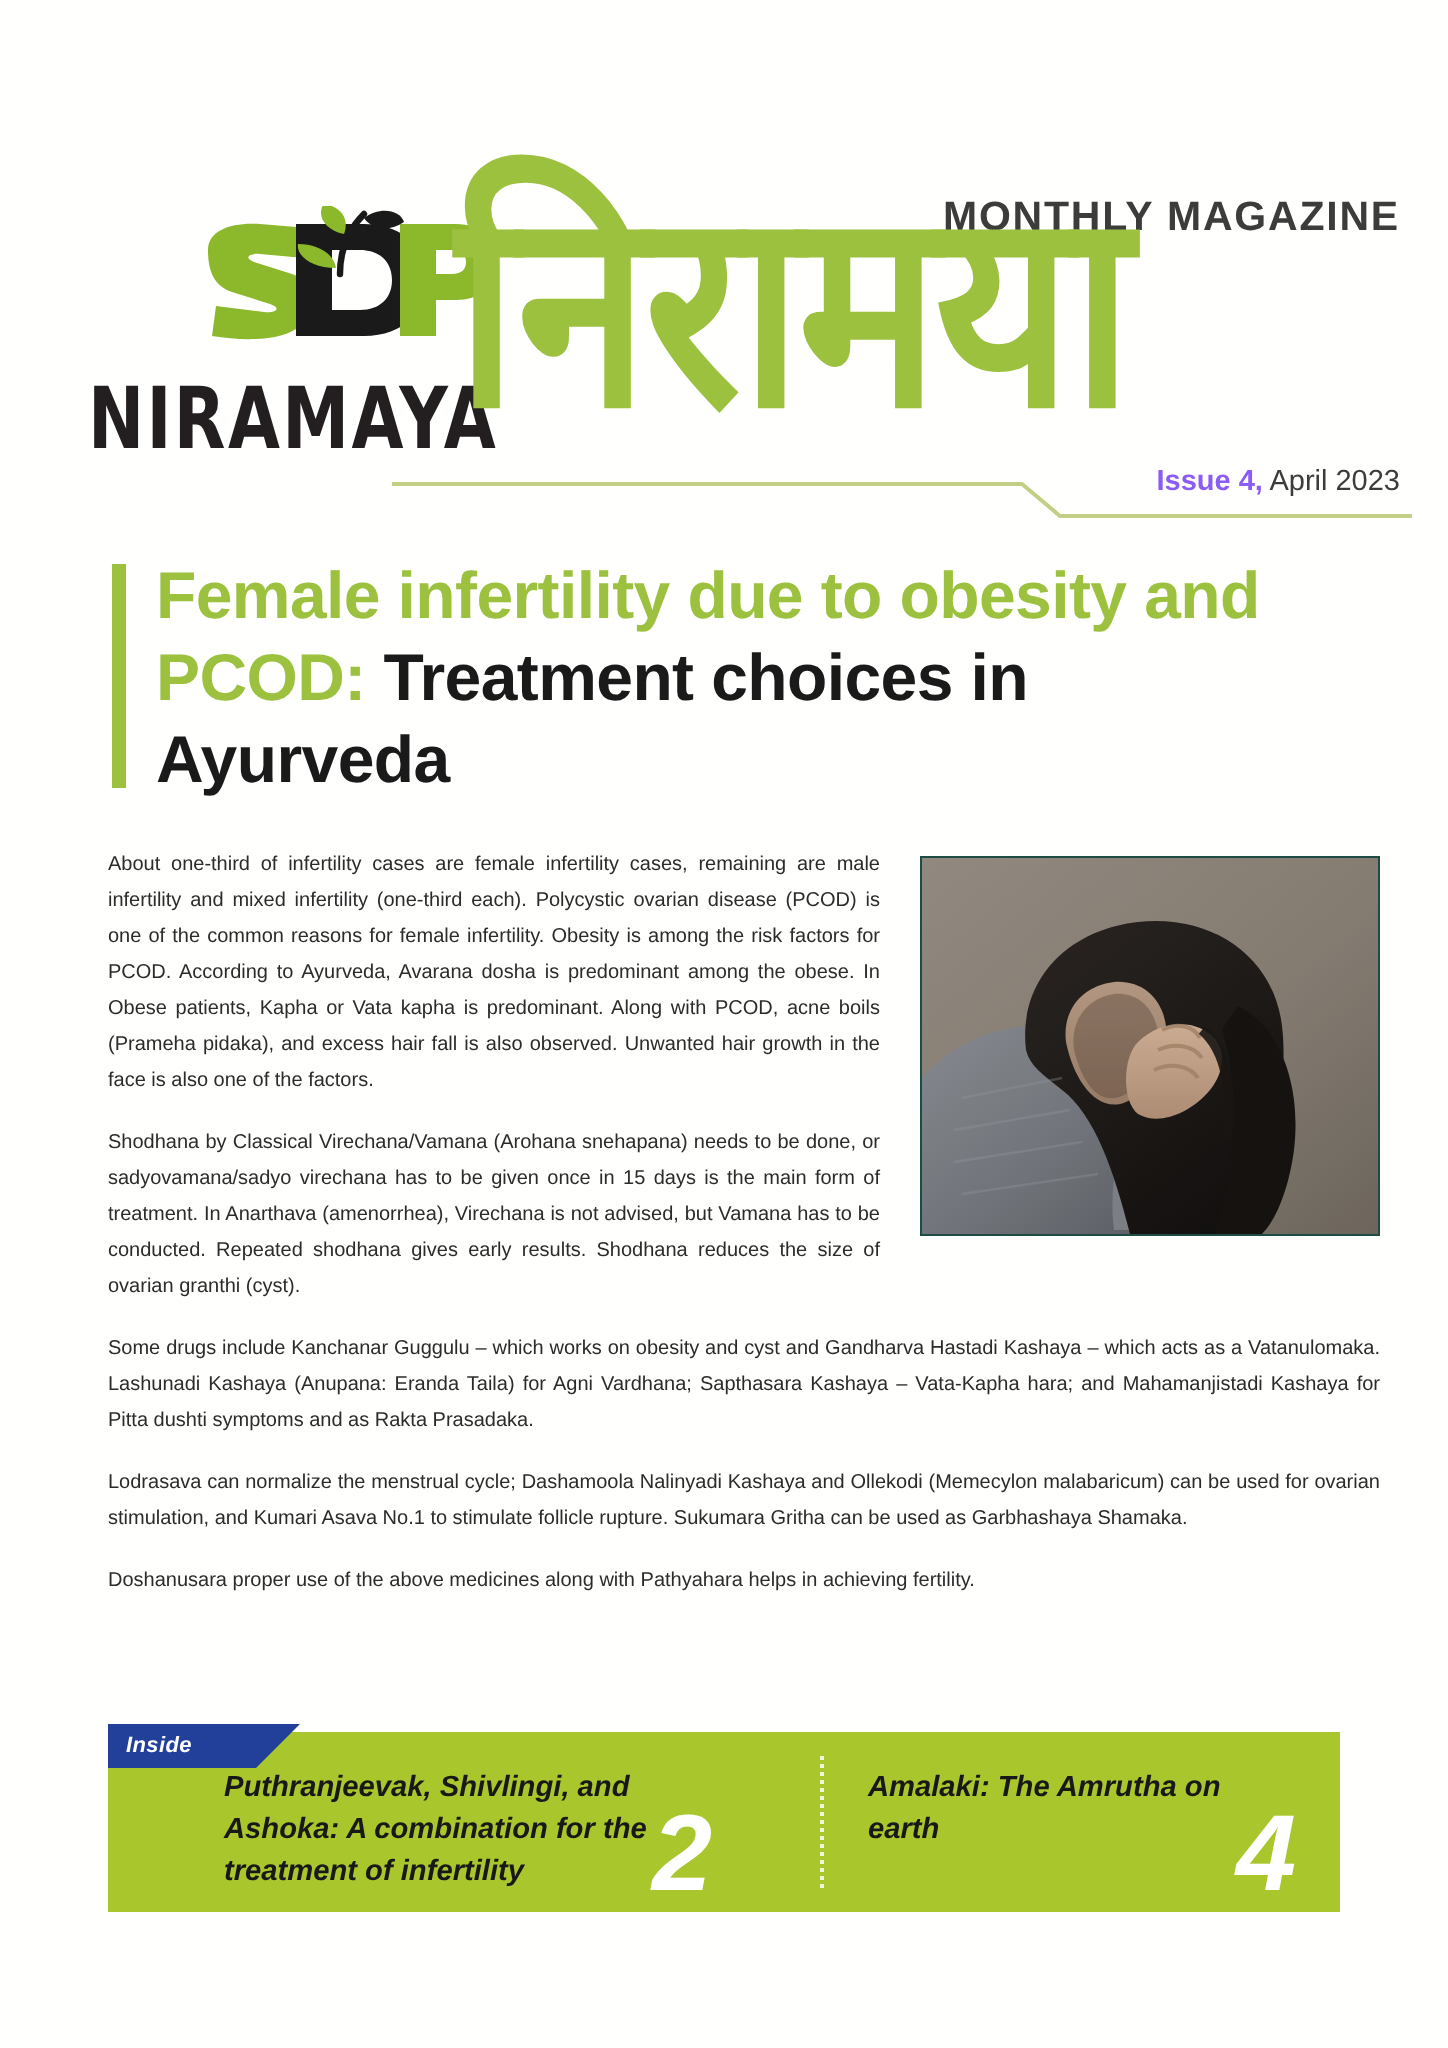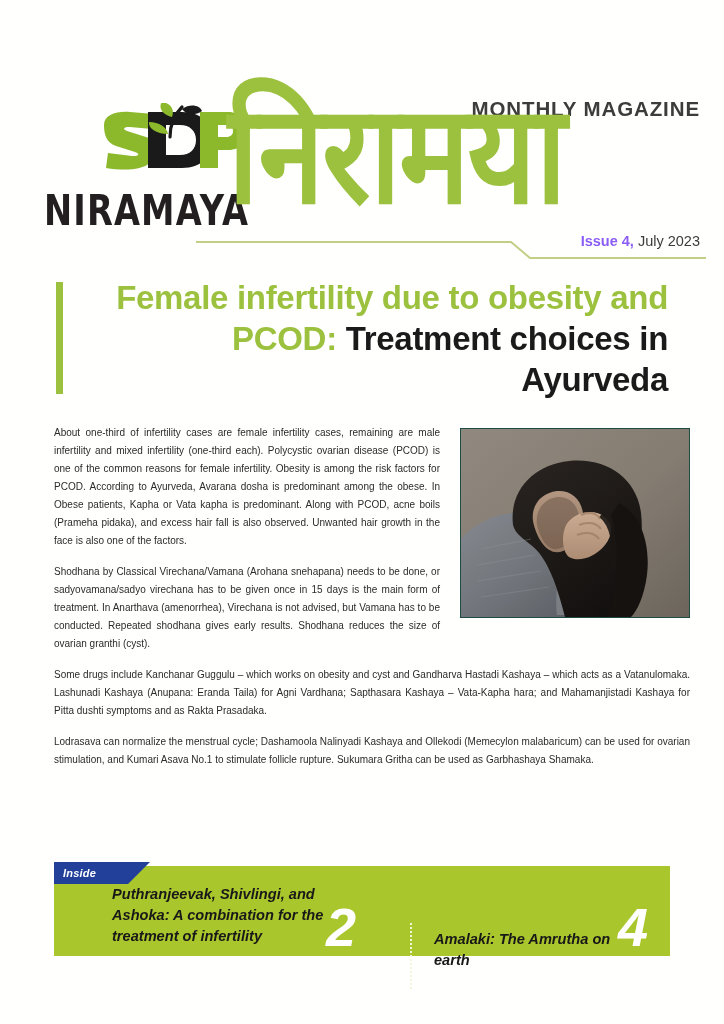--- a/index.html
+++ b/index.html
@@ -118,21 +118,20 @@
     height: 112px;
     background: #9cc13e;
   }
   .headline-text {
     margin-left: 22px;
     font-family: "Liberation Sans", sans-serif;
     font-weight: bold;
     font-size: 33px;
     line-height: 1.24;
     letter-spacing: -0.3px;
-    text-align: right;
   }
   .hl-green { color: #9cc13e; }
   .hl-black { color: #1a1a1a; }
 
   
   .article {
     position: absolute;
     left: 54px;
     top: 424px;
     width: 636px;
@@ -201,21 +200,20 @@
     position: relative;
     box-sizing: border-box;
   }
   .inside-col.first {
     width: 356px;
     padding: 18px 0 0 58px;
   }
   .inside-col.second {
     width: 260px;
     padding: 18px 0 0 24px;
-    margin-top: 45px;
   }
   .dotted-sep {
     position: absolute;
     left: 0px; top: 12px;
     width: 0; height: 66px;
     border-left: 2.5px dotted #f2f7dc;
   }
   .inside-title {
     font-family: "Liberation Sans", sans-serif;
     font-weight: bold;
@@ -275,21 +273,21 @@
     <div class="devanagari">निरामया</div>
 
     <div class="divider-wrap">
       <svg width="724" height="30" viewBox="0 0 724 30" xmlns="http://www.w3.org/2000/svg">
         <path d="M184 6 L499 6 L518 22 L694 22" stroke="#c4cf86" stroke-width="2" fill="none"></path>
       </svg>
     </div>
 
     <div class="issue-line">
       <span class="issue-num">Issue 4,</span>
-      <span>July 2023</span>
+      <span>April 2023</span>
     </div>
   </div>
 
   <div class="headline-block">
     <div class="headline-bar"></div>
     <div class="headline-text">
       <span class="hl-green">Female infertility due to obesity and PCOD:</span>
       <span class="hl-black">Treatment choices in Ayurveda</span>
     </div>
   </div>
@@ -349,20 +347,21 @@
         <path d="M20 120 L70 110 M16 136 L74 126 M16 152 L80 142 M20 168 L88 158" stroke="#9aa0a6" stroke-width="1.2" opacity="0.35" fill="none"></path>
 
         <rect width="228" height="188" fill="#000" opacity="0.06"></rect>
       </svg>
     </div>
 
     <p>About one-third of infertility cases are female infertility cases, remaining are male infertility and mixed infertility (one-third each). Polycystic ovarian disease (PCOD) is one of the common reasons for female infertility. Obesity is among the risk factors for PCOD. According to Ayurveda, Avarana dosha is predominant among the obese. In Obese patients, Kapha or Vata kapha is predominant. Along with PCOD, acne boils (Prameha pidaka), and excess hair fall is also observed. Unwanted hair growth in the face is also one of the factors.</p>
     <p>Shodhana by Classical Virechana/Vamana (Arohana snehapana) needs to be done, or sadyovamana/sadyo virechana has to be given once in 15 days is the main form of treatment. In Anarthava (amenorrhea), Virechana is not advised, but Vamana has to be conducted. Repeated shodhana gives early results. Shodhana reduces the size of ovarian granthi (cyst).</p>
     <p>Some drugs include Kanchanar Guggulu – which works on obesity and cyst and Gandharva Hastadi Kashaya – which acts as a Vatanulomaka. Lashunadi Kashaya (Anupana: Eranda Taila) for Agni Vardhana; Sapthasara Kashaya – Vata-Kapha hara; and Mahamanjistadi Kashaya for Pitta dushti symptoms and as Rakta Prasadaka.</p>
     <p>Lodrasava can normalize the menstrual cycle; Dashamoola Nalinyadi Kashaya and Ollekodi (Memecylon malabaricum) can be used for ovarian stimulation, and Kumari Asava No.1 to stimulate follicle rupture. Sukumara Gritha can be used as Garbhashaya Shamaka.</p>
+    <p class="last">Doshanusara proper use of the above medicines along with Pathyahara helps in achieving fertility.</p>
   </div>
 
   <div class="inside-bar">
 
     <svg class="inside-tag-slant" viewBox="0 0 96 22" xmlns="http://www.w3.org/2000/svg">
       <path d="M0 0 L78 0 L96 0 L74 22 L0 22 Z" fill="#22409a"></path>
     </svg>
     <div class="inside-tag">Inside</div>
 
     <div class="inside-items">

